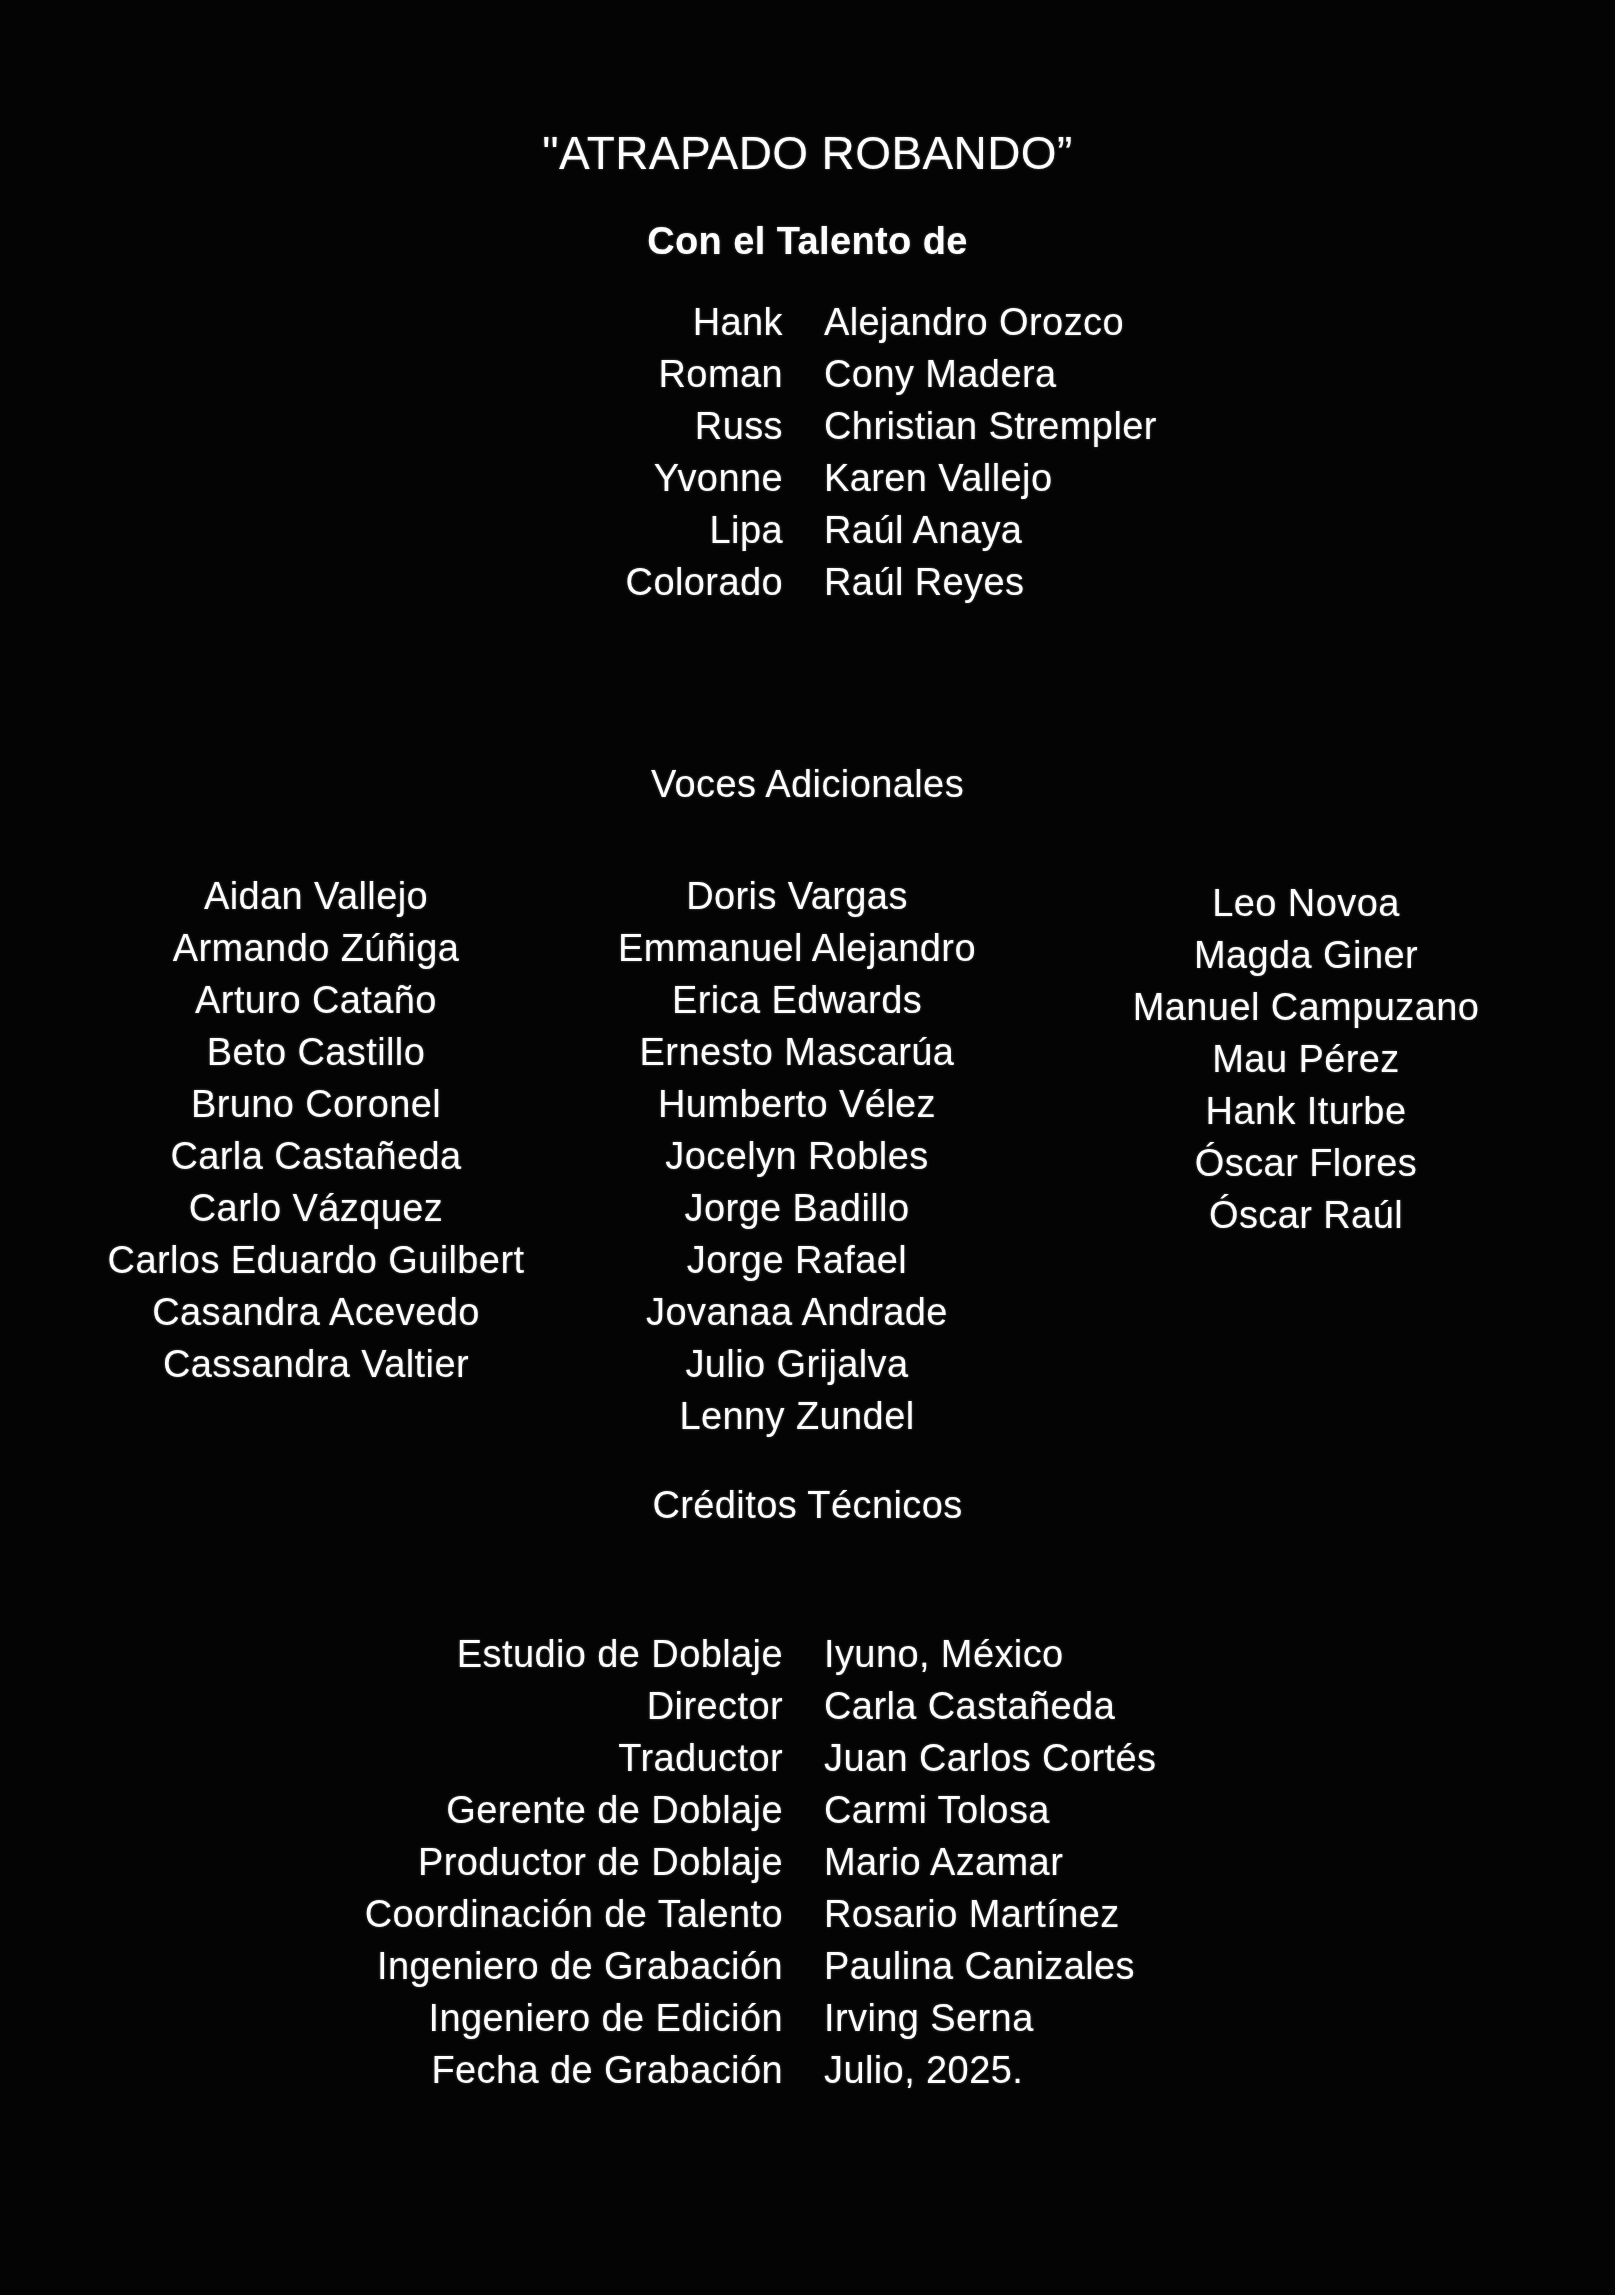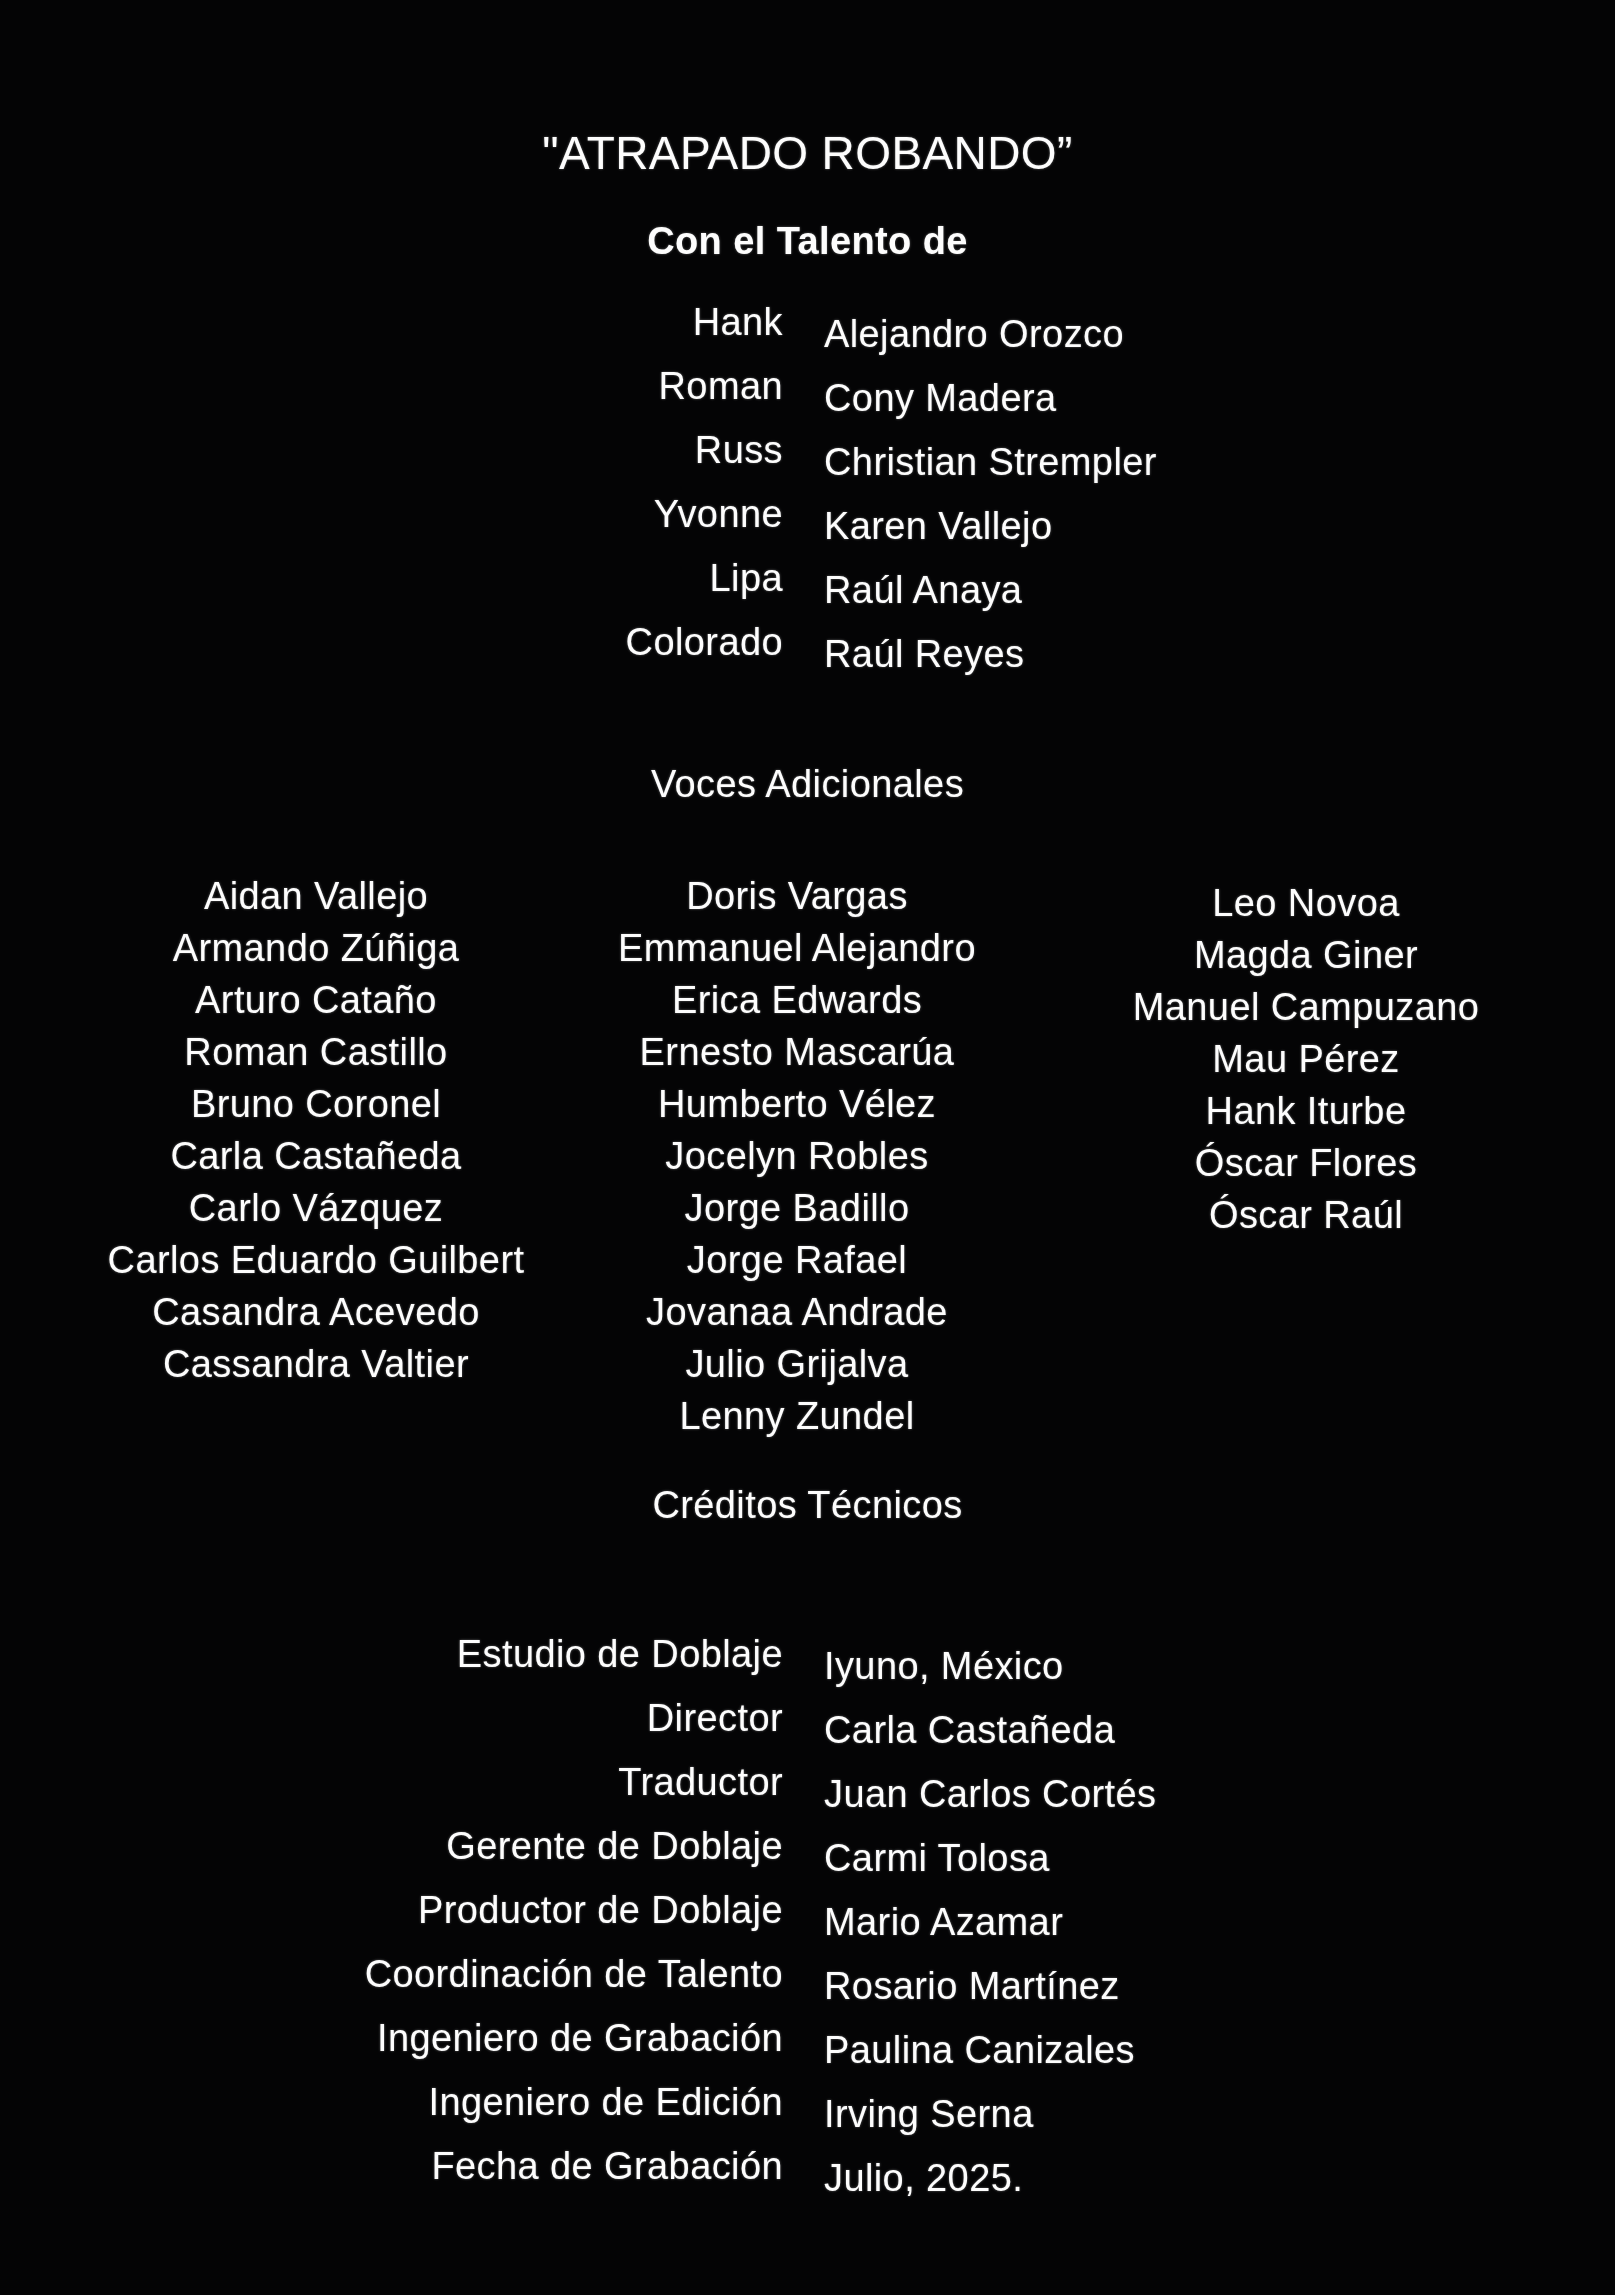--- a/index.html
+++ b/index.html
@@ -57,21 +57,20 @@
   }
   .cast-grid{ top:296px; }
   .tech-grid{ top:1628px; }
   .pair-grid .left-cell{
     text-align:right;
     white-space:nowrap;
   }
   .pair-grid .right-cell{
     text-align:left;
     white-space:nowrap;
-    margin-top:12px;
   }
 
   .voices-col{
     position:absolute;
     top:831px;
     transform:translateX(-50%);
     text-align:center;
     font-size:38px;
     line-height:52px;
     white-space:nowrap;
@@ -114,21 +113,21 @@
   <div class="section-heading voices-heading">Voces Adicionales</div>
 
   <div class="voices-col voices-col-1">
 
       <div>Aidan Vallejo</div>
 
       <div>Armando Zúñiga</div>
 
       <div>Arturo Cataño</div>
 
-      <div>Roman Castillo</div>
+      <div>Beto Castillo</div>
 
       <div>Bruno Coronel</div>
 
       <div>Carla Castañeda</div>
 
       <div>Carlo Vázquez</div>
 
       <div>Carlos Eduardo Guilbert</div>
 
       <div>Casandra Acevedo</div>

